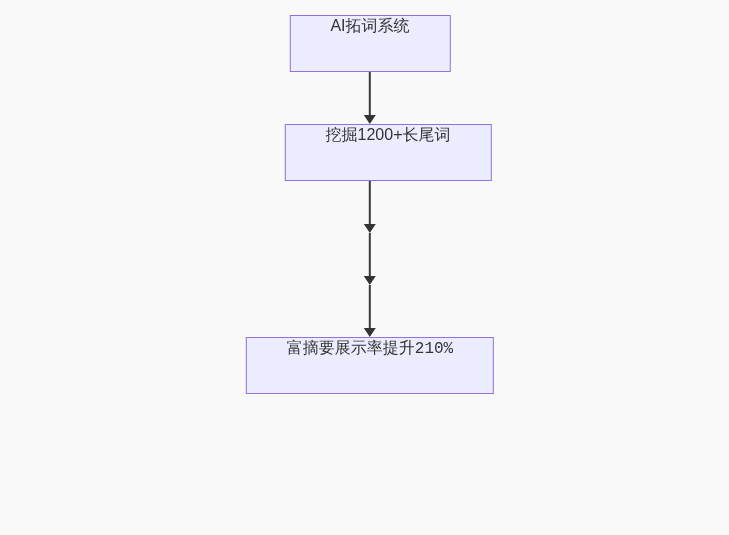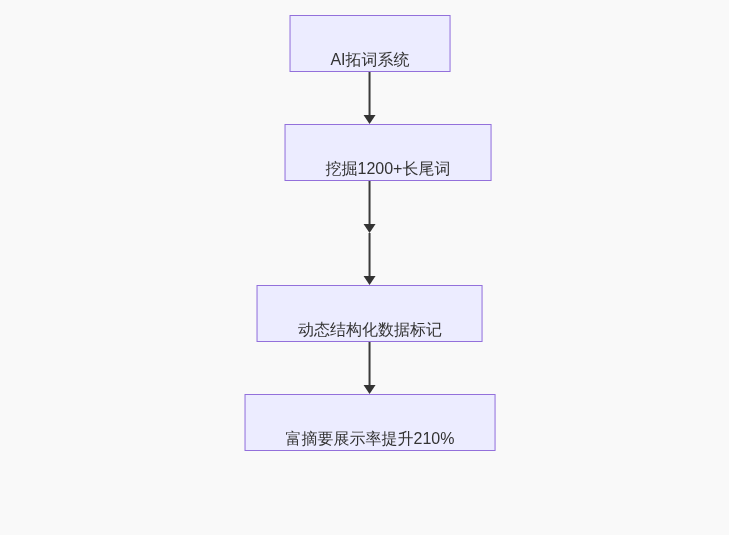--- a/index.html
+++ b/index.html
@@ -27,31 +27,31 @@
     flex-direction: column;
     align-items: center;
   }
   .node {
     box-sizing: border-box;
     height: 57px;
     padding: 0 40px;
     background: #ECECFF;
     border: 1px solid #9370DB;
     display: flex;
-    align-items: flex-end;
+    align-items: flex-start;
     justify-content: center;
     color: #333333;
     font-size: 16px;
     white-space: nowrap;
   }
   .node.n0 { min-width: 146px; }
   .node.n1 { min-width: 186px; margin-left: 36px; }
   .node.n2 { min-width: 222px; }
   .node.n3 { min-width: 218px; }
-  .node.n4 { min-width: 233px; }
+  .node.n4 { min-width: 233px; font-family: Liberation Mono, monospace; }
   .connector {
     height: 52px;
     display: flex;
     flex-direction: column;
     align-items: center;
   }
   .connector .line {
     flex: 1 1 auto;
     width: 2px;
     background: #3b3b3b;
@@ -87,23 +87,20 @@
       <div class="line"></div>
       <div class="arrowhead"></div>
     </div>
 
 
     <div class="connector">
       <div class="line"></div>
       <div class="arrowhead"></div>
     </div>
 
-    <div class="node n3">
-      <span>动态结构化数据标记</span>
-    </div>
 
     <div class="connector">
       <div class="line"></div>
       <div class="arrowhead"></div>
     </div>
 
     <div class="node n4">
       <span>富摘要展示率提升210%</span>
     </div>
 

